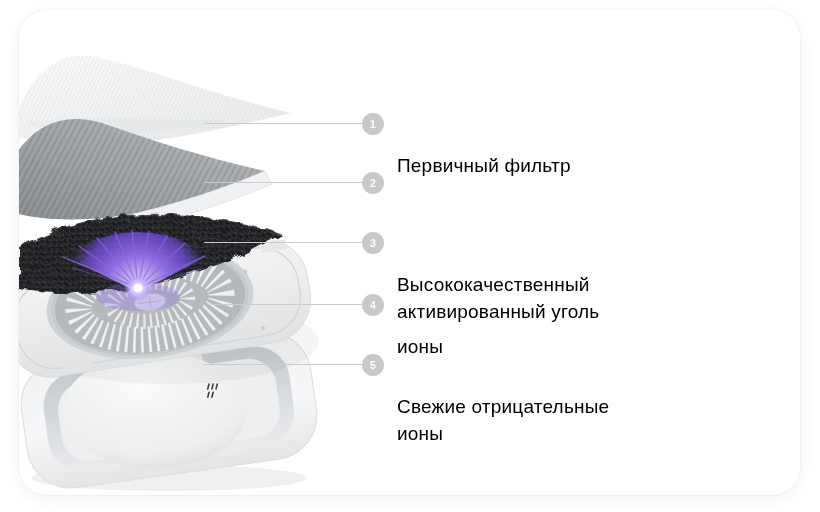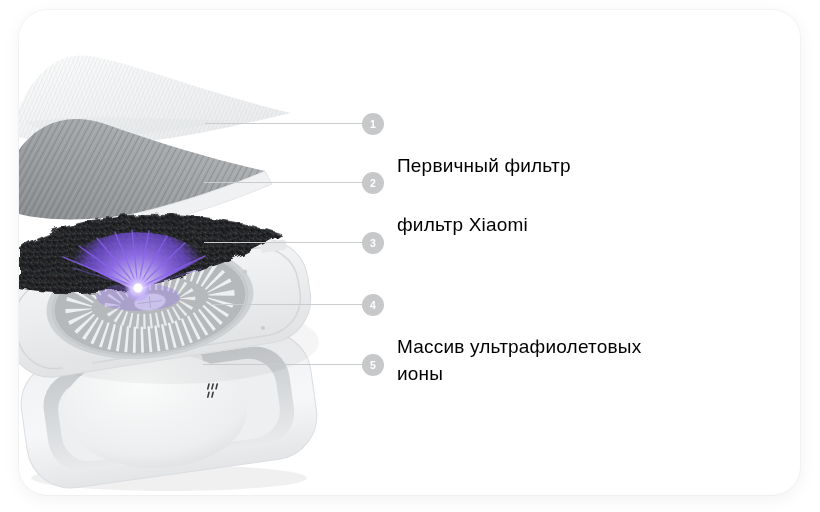--- a/index.html
+++ b/index.html
@@ -203,43 +203,49 @@
         <div></div>
       </div>
     </div>
 
     <div class="callout" style="top:162px">
       <div class="leader" style="left:185px;width:158px"></div>
       <div class="marker">
         <span>2</span>
       </div>
       <div class="text">
-        <div>фильтр Xiaomi</div>
       </div>
     </div>
 
     <div class="callout" style="top:222px">
       <div class="leader" style="left:185px;width:158px"></div>
       <div class="marker">
         <span>3</span>
       </div>
+      <div class="text">
+        <div>Высококачественный</div>
+        <div>активированный уголь</div>
+      </div>
     </div>
 
     <div class="callout" style="top:284px">
       <div class="leader" style="left:192px;width:151px"></div>
       <div class="marker">
         <span>4</span>
       </div>
       <div class="text">
-        <div>Массив ультрафиолетовых</div>
         <div>ионы</div>
       </div>
     </div>
 
     <div class="callout" style="top:344px">
       <div class="leader" style="left:184px;width:159px"></div>
       <div class="marker">
         <span>5</span>
       </div>
+      <div class="text">
+        <div>Свежие отрицательные</div>
+        <div>ионы</div>
+      </div>
     </div>
 
   </div>
 </div>
 
 </body></html>

